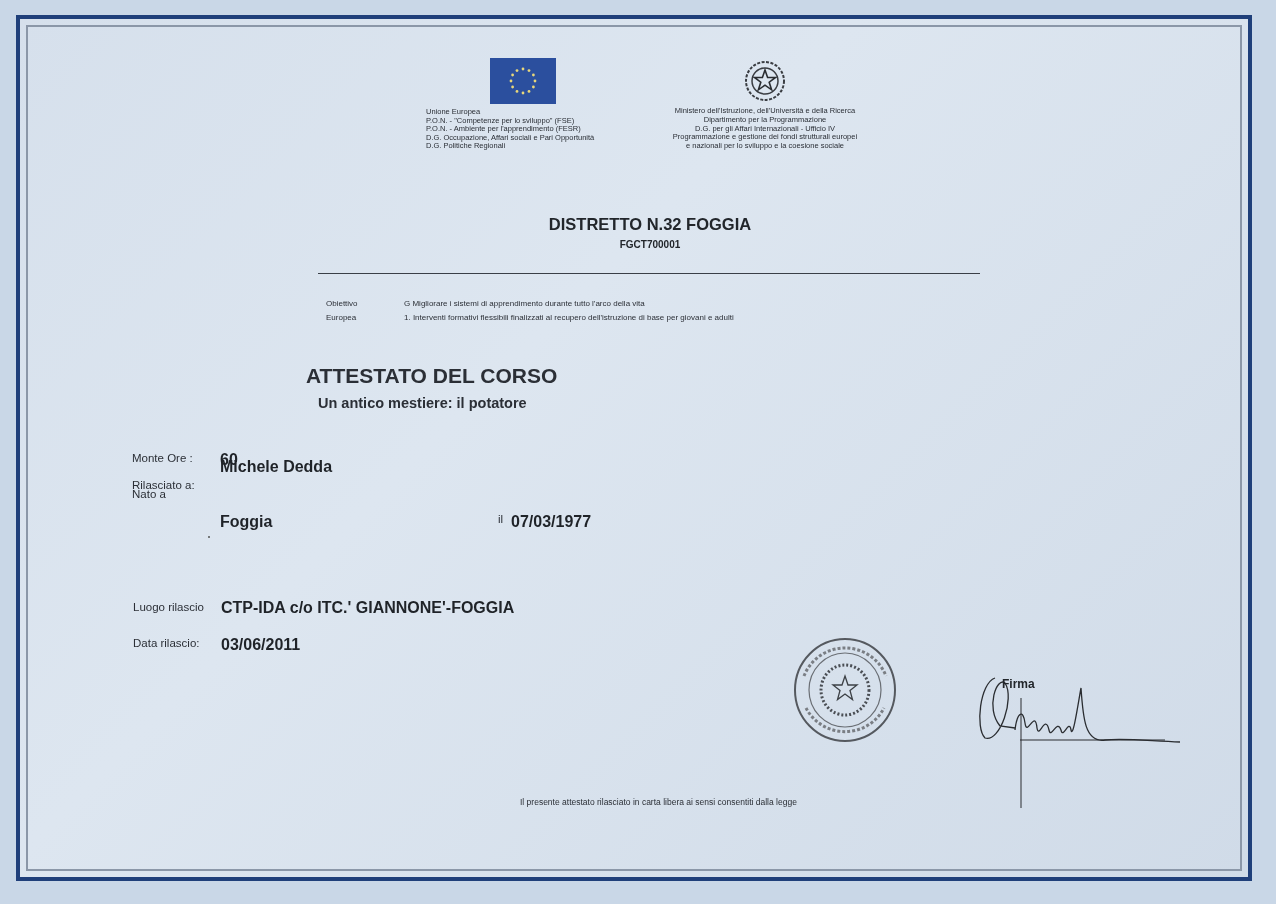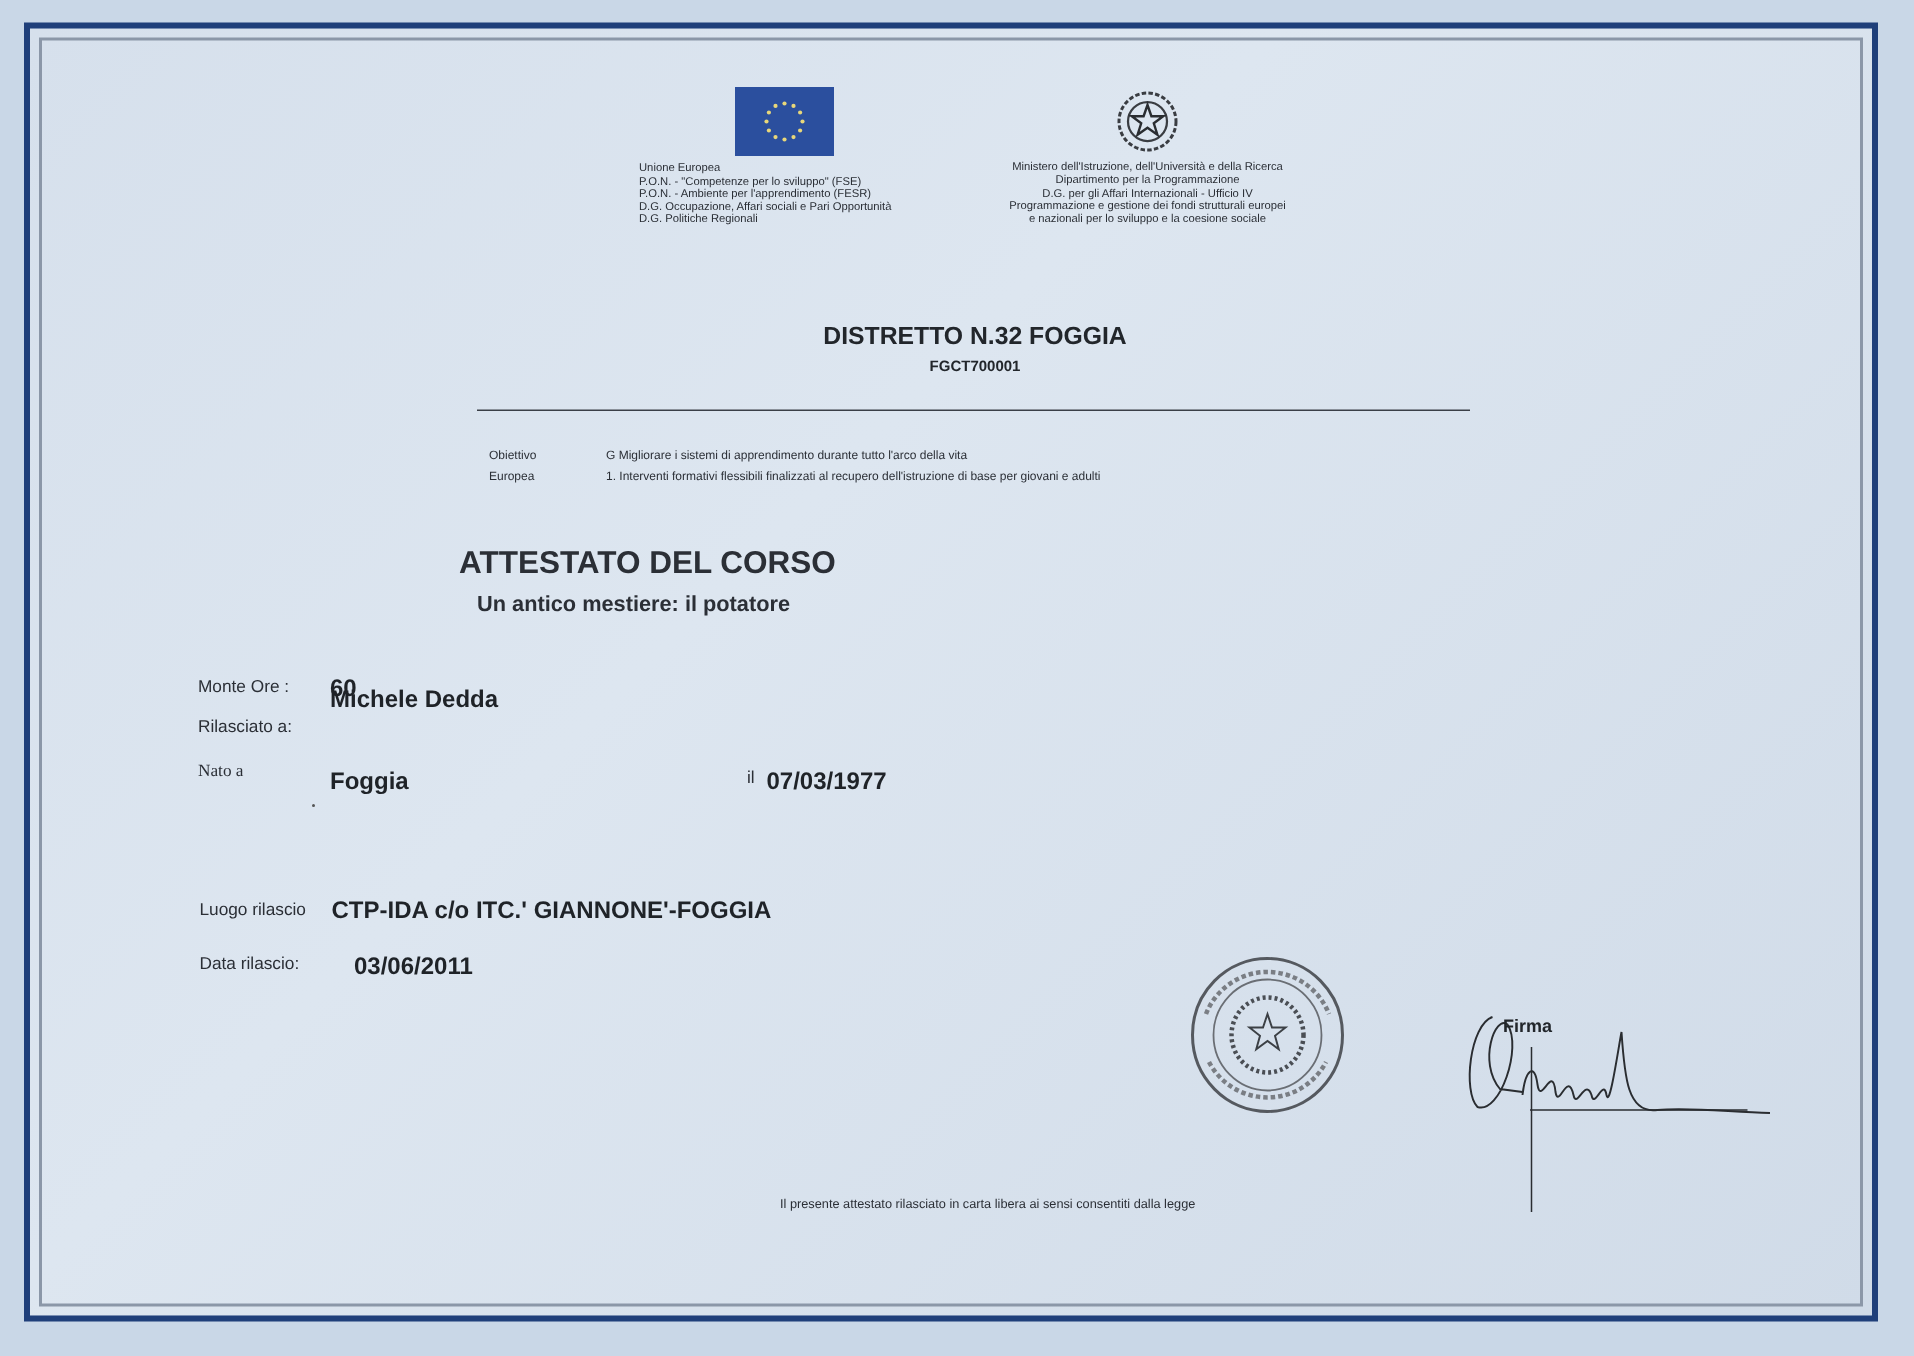--- a/index.html
+++ b/index.html
@@ -115,31 +115,31 @@
 
 <div class="abs title">ATTESTATO DEL CORSO</div>
 <div class="abs subtitle">Un antico mestiere: il potatore</div>
 
 <div class="abs f-label" style="left:132px; top:452px;">Monte Ore :</div>
 <div class="abs f-value" style="left:220px; top:451px;">60</div>
 
 <div class="abs f-label" style="left:132px; top:479px;">Rilasciato a:</div>
 <div class="abs f-value" style="left:220px; top:458px;">Michele Dedda</div>
 
-<div class="abs f-label" style="left:132px; top:508px;font-family:Liberation Serif, serif;">Nato a</div>
+<div class="abs f-label" style="left:132px; top:488px;">Nato a</div>
 <div class="abs f-value" style="left:220px; top:513px;">Foggia</div>
 <div class="abs dot"></div>
 <div class="abs f-label" style="left:498px; top:513px;">il</div>
 <div class="abs f-value" style="left:511px; top:513px;">07/03/1977</div>
 
 <div class="abs f-label" style="left:133px; top:601px;">Luogo rilascio</div>
 <div class="abs f-value" style="left:221px; top:599px;">CTP-IDA c/o ITC.' GIANNONE'-FOGGIA</div>
 
 <div class="abs f-label" style="left:133px; top:637px;">Data rilascio:</div>
-<div class="abs f-value" style="left:221px; top:636px;margin-left:15px;">03/06/2011</div>
+<div class="abs f-value" style="left:221px; top:636px;">03/06/2011</div>
 
 <div class="abs stamp">
   <svg viewBox="0 0 106 108" width="106" height="108">
     <ellipse cx="53" cy="54" rx="50" ry="51" fill="none" stroke="#55595f" stroke-width="2"></ellipse>
     <ellipse cx="53" cy="54" rx="36" ry="37" fill="none" stroke="#6a6e74" stroke-width="1.2"></ellipse>
     <ellipse cx="53" cy="54" rx="24" ry="25" fill="none" stroke="#4a4e54" stroke-width="3" stroke-dasharray="2 2"></ellipse>
     <polygon points="53,40 56,49 65,49 58,54.5 60.5,63.5 53,58 45.5,63.5 48,54.5 41,49 50,49" fill="none" stroke="#3c4045" stroke-width="1.3"></polygon>
     <path d="M 12 40 A 44 44 0 0 1 94 40" fill="none" stroke="#7a7e84" stroke-width="3" stroke-dasharray="3 2"></path>
     <path d="M 14 72 A 44 44 0 0 0 92 72" fill="none" stroke="#7a7e84" stroke-width="3" stroke-dasharray="3 2"></path>
   </svg>

